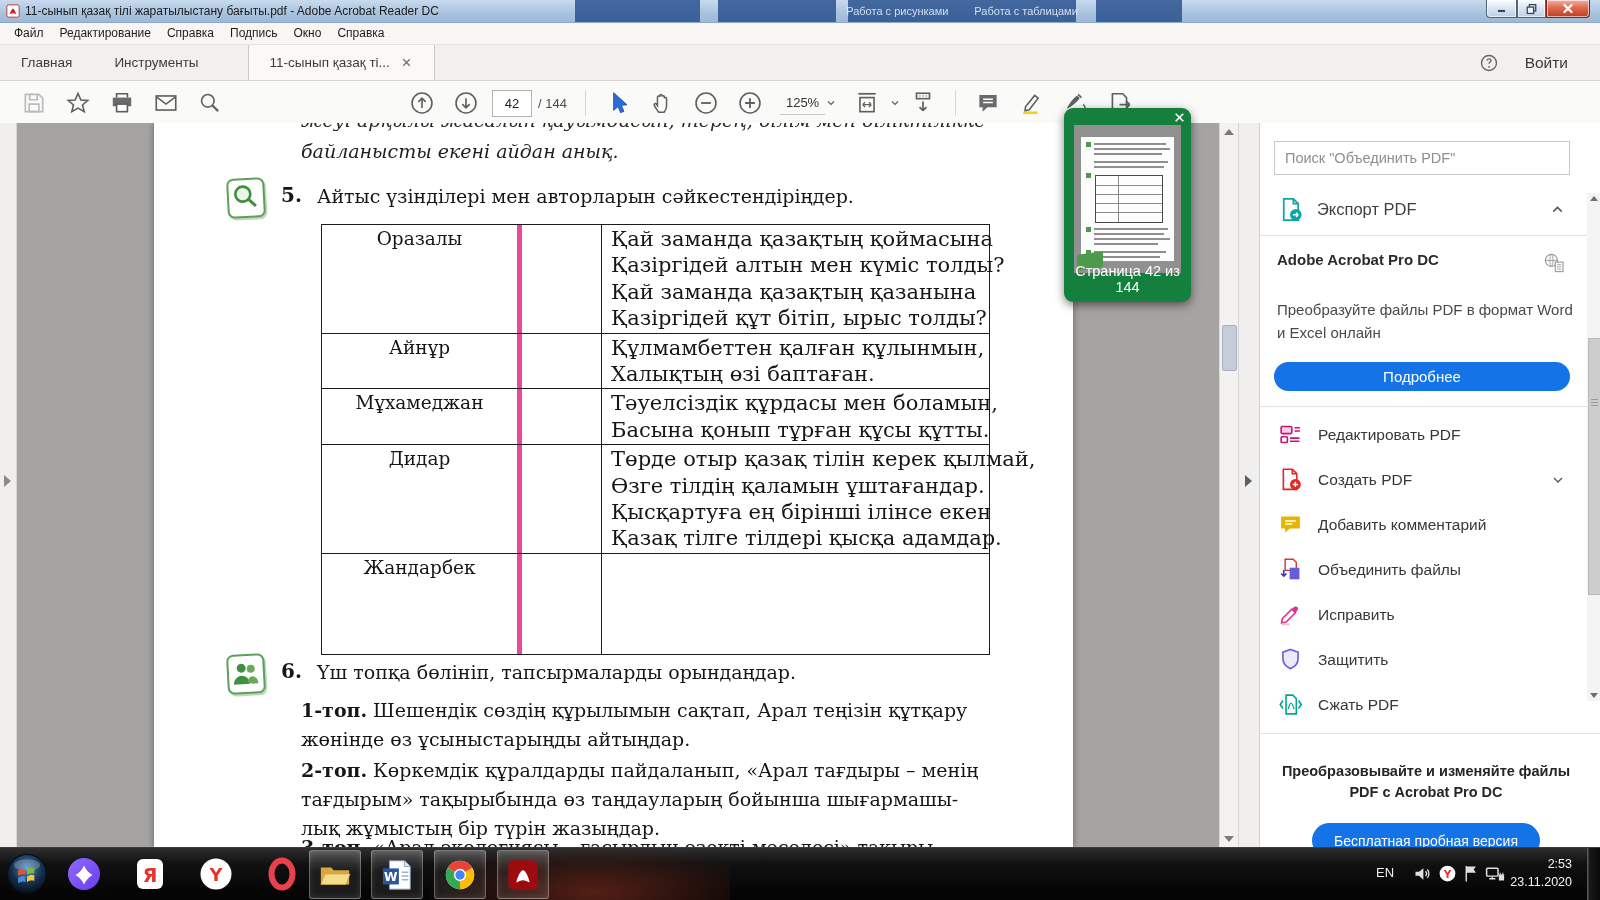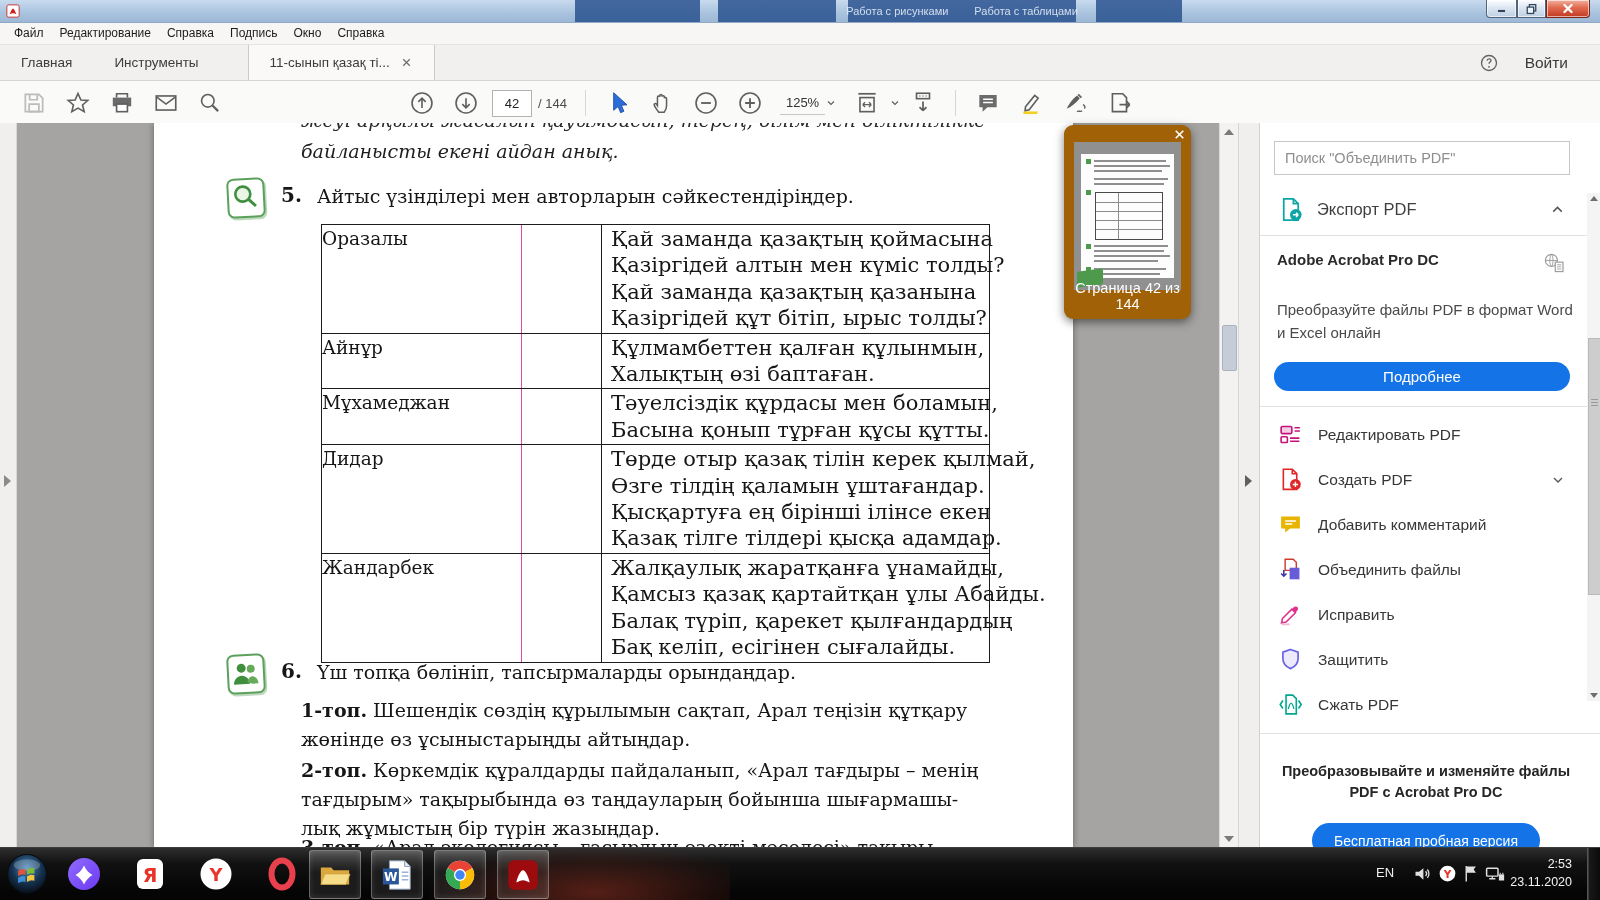--- a/index.html
+++ b/index.html
@@ -65,21 +65,21 @@
   .introline{position:absolute;left:147px;top:17px;font-style:italic;font-size:19px;white-space:nowrap;color:#1d1d1d}
   .chip{position:absolute;width:34px;height:36px;background:#fff;border:2px solid #5ba05b;border-radius:7px;
         transform:rotate(-3deg);box-shadow:1.5px 2px 0 rgba(110,170,110,.45)}
   .chip svg{width:100%;height:100%}
   .tasknum{position:absolute;font-size:20px;font-weight:bold}
   .tasktext{position:absolute;font-size:19px;white-space:nowrap}
   #chip5{left:73px;top:55px}  #num5{left:127px;top:60px}  #text5{left:163px;top:62px}
   #chip6{left:73px;top:531px} #num6{left:127px;top:536px} #text6{left:163px;top:538px}
   #doc-table{position:absolute;left:167px;top:101px;width:669px;border-top:1px solid #1c1c1c}
   .trow{display:grid;grid-template-columns:200px 80px 1fr;border:1px solid #1c1c1c;border-top:none}
-  .tname{border-right:1px solid #ec4899;text-align:left;padding-top:3px;font-size:18.5px}
+  .tname{border-right:5px solid #ec4899;text-align:center;padding-top:3px;font-size:18.5px}
   .tmid{border-right:1px solid #1c1c1c}
   .tlines{padding:1px 6px 1px 9px}
   .tlines p{margin:0;font-size:21px;line-height:26.4px;white-space:nowrap}
   .gline{position:absolute;font-size:19px;white-space:nowrap}
   .gline b{font-weight:bold}
 
   
   .dscroll{width:18px;background:#f3f2f1;border-left:1px solid #dcdad8;position:relative}
   .dscroll .arr{position:absolute;left:4px;width:0;height:0;border-left:5px solid transparent;border-right:5px solid transparent}
   .dscroll .arr.up{top:6px;border-bottom:6px solid #7a7a7a}
@@ -117,21 +117,21 @@
   
   .pscroll{position:absolute;right:0;top:70px;width:13px;height:508px;background:#f4f4f4}
   .pscroll .arr{position:absolute;left:3px;width:0;height:0;border-left:4px solid transparent;border-right:4px solid transparent}
   .pscroll .arr.up{top:3px;border-bottom:5px solid #6e6e6e}
   .pscroll .arr.dn{bottom:3px;border-top:5px solid #6e6e6e}
   .pthumb{position:absolute;left:1px;width:11px;top:145px;height:255px;background:#cdcdcd;border:1px solid #b9b9b9}
   .pthumb .grip{position:absolute;left:2px;top:60px;width:7px;height:7px;
     background:linear-gradient(#9a9a9a,#9a9a9a) 0 0/7px 1px no-repeat,linear-gradient(#9a9a9a,#9a9a9a) 0 3px/7px 1px no-repeat,linear-gradient(#9a9a9a,#9a9a9a) 0 6px/7px 1px no-repeat}
 
   
-  .thumb-pop{position:absolute;left:1064px;top:125px;width:127px;height:194px;background:#a16207;border-radius:9px;
+  .thumb-pop{position:absolute;left:1064px;top:108px;width:127px;height:194px;background:#15803d;border-radius:9px;
              box-shadow:0 3px 10px rgba(0,0,0,.5);z-index:60}
   .thumb-pop .pclose{position:absolute;right:5px;top:3px;width:13px;height:13px}
   .mini{position:absolute;left:10px;top:17px;width:107px;height:148px;background:#909090;overflow:hidden}
   .minipage{position:absolute;left:7px;top:12px;width:93px;height:124px;background:#fdfdfd}
   .mline{position:absolute;height:2px;background:#8f8f8f}
   .mgreen{position:absolute;width:5px;height:5px;background:#4d9a4d}
   .mtable{position:absolute;left:14px;top:38px;width:66px;height:46px;border:1px solid #4a4a4a;
     background:linear-gradient(#8c8c8c,#8c8c8c) 22px 0/1px 100% no-repeat,
        linear-gradient(#8c8c8c,#8c8c8c) 0 9px/100% 1px no-repeat,
        linear-gradient(#8c8c8c,#8c8c8c) 0 18px/100% 1px no-repeat,
@@ -163,20 +163,21 @@
 
 <div class="app">
 
   <div class="titlebar">
     <span class="app-ico">
         <svg viewBox="0 0 16 16" style="width: 100%; height: 100%; display: block;">
           <rect x="1" y="1" width="14" height="14" rx="2" fill="#fff" stroke="#c22"></rect>
           <path d="M4 12c1.5-4 3-7 4-7s2.5 3 4 7c-1.3-1-2.6-1.5-4-1.5S5.3 11 4 12z" fill="#c22"></path>
         </svg>
       </span>
+    <span class="win-title">11-сынып қазақ тілі жаратылыстану бағыты.pdf - Adobe Acrobat Reader DC</span>
     <div class="ghost g1"></div>
     <div class="ghost g1b"></div>
     <div class="ghost g2">
       <span>Работа с рисунками</span>
       <span>Работа с таблицами</span>
     </div>
     <div class="ghost g3"></div>
     <div class="win-btns">
       <div class="wbtn min">
           <svg viewBox="0 0 24 24" style="width: 100%; height: 100%; display: block;">
@@ -411,26 +412,20 @@
               <div class="tlines">
                 <p>Төрде отыр қазақ тілін керек қылмай,</p>
                 <p>Өзге тілдің қаламын ұштағандар.</p>
                 <p>Қысқартуға ең бірінші ілінсе екен</p>
                 <p>Қазақ тілге тілдері қысқа адамдар.</p>
               </div>
             </div>
             <div class="trow" style="min-height: 100px;">
               <div class="tname">Жандарбек</div>
               <div class="tmid"></div>
-              <div class="tlines">
-                <p>Жалқаулық жаратқанға ұнамайды,</p>
-                <p>Қамсыз қазақ қартайтқан ұлы Абайды.</p>
-                <p>Балақ түріп, қарекет қылғандардың</p>
-                <p>Бақ келіп, есігінен сығалайды.</p>
-              </div>
             </div>
           </div>
 
         <div class="chip" id="chip6">
             <svg viewBox="0 0 34 36" style="width: 100%; height: 100%; display: block;">
               <circle cx="12.5" cy="12" r="4.5" fill="#3f8f3f"></circle>
               <circle cx="22" cy="13" r="4" fill="#67ab5a"></circle>
               <path d="M4.5 28c0-5.5 4.5-8.5 8-8.5s8 3 8 8.5z" fill="#3f8f3f"></path>
               <path d="M18 26c1-3.5 3-5.5 5-5.5 2.8 0 6 2.8 6 7.5h-6" fill="#67ab5a"></path>
             </svg>

